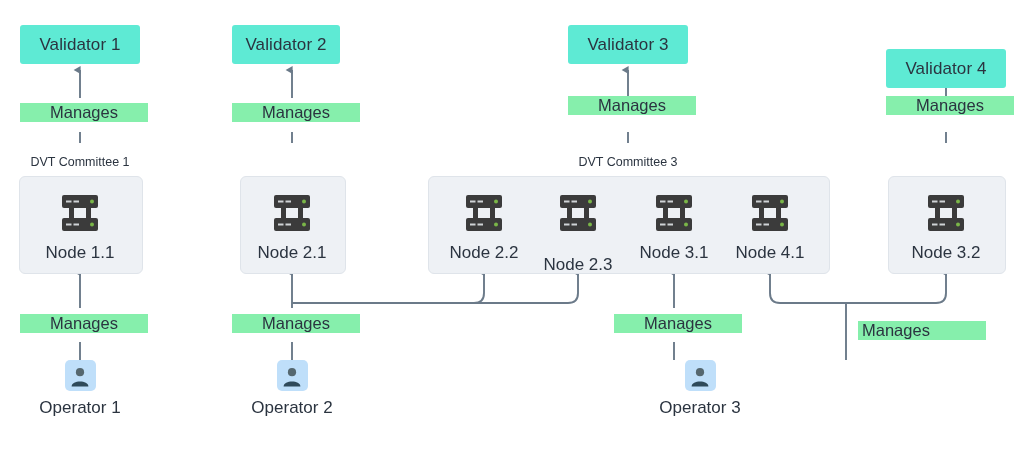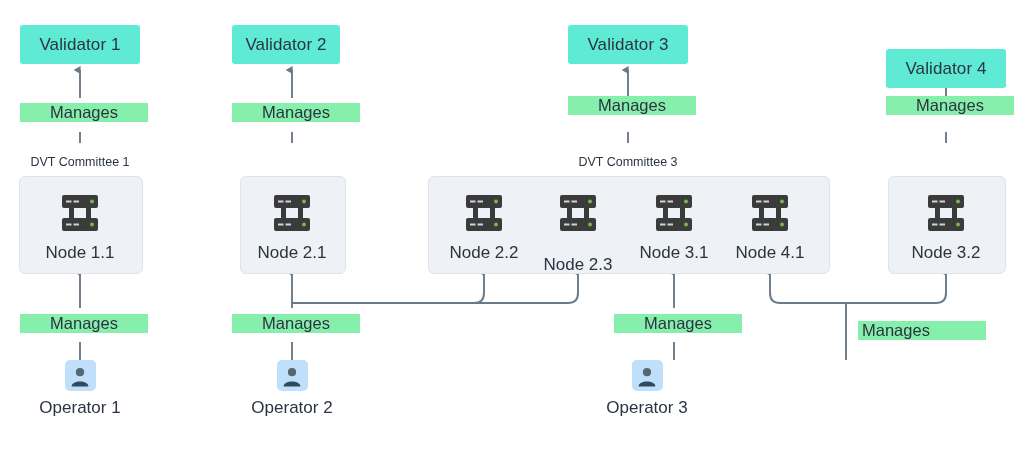--- a/index.html
+++ b/index.html
@@ -264,21 +264,21 @@
   <div class="operator" style="left:232px;top:360px;">
     <div class="op-icon">
       <svg width="22" height="22" viewBox="0 0 22 22">
         <circle cx="11" cy="7.2" r="4.1" fill="#55676f"></circle>
         <path d="M2.6,21.5 C2.6,14.8 19.4,14.8 19.4,21.5 Z" fill="#2f4a5a"></path>
       </svg>
     </div>
     <div class="op-label">Operator 2</div>
   </div>
 
-  <div class="operator" style="left:587px;top:360px;">
+  <div class="operator" style="left:640px;top:360px;">
     <div class="op-icon">
       <svg width="22" height="22" viewBox="0 0 22 22">
         <circle cx="11" cy="7.2" r="4.1" fill="#55676f"></circle>
         <path d="M2.6,21.5 C2.6,14.8 19.4,14.8 19.4,21.5 Z" fill="#2f4a5a"></path>
       </svg>
     </div>
     <div class="op-label">Operator 3</div>
   </div>
 
 

